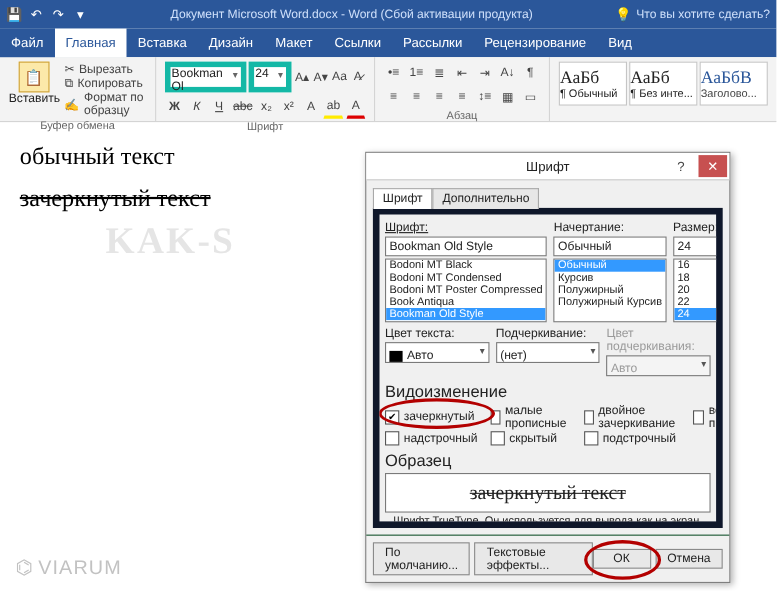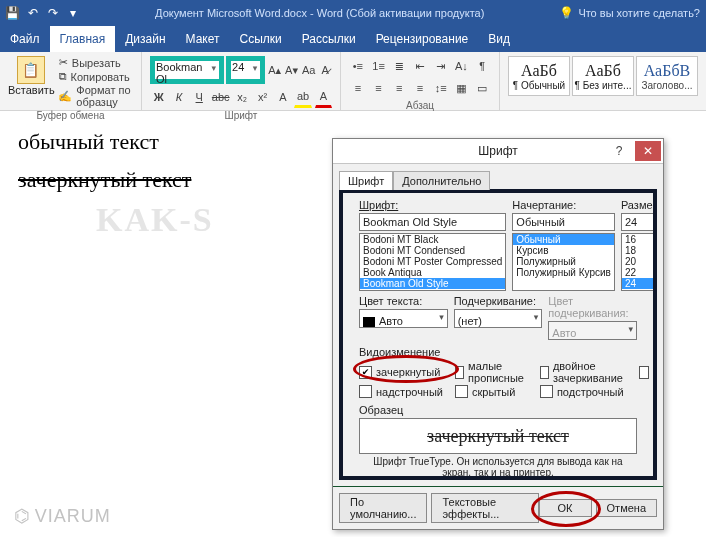--- a/index.html
+++ b/index.html
@@ -24,47 +24,47 @@
 .font-top{display:flex;gap:2px;align-items:center}
 .sel{border:5px solid #14b8a6;background:#fff;height:18px;font-size:11px;padding:0 14px 0 1px;position:relative}
 .sel::after{content:"▾";position:absolute;right:3px;top:2px;color:#666;font-size:9px}
 .fname{width:76px}
 .fsize{width:22px}
 .ico-btn{width:18px;height:18px;border:1px solid transparent;display:inline-flex;align-items:center;justify-content:center;font-size:11px;color:#444}
 .font-bot{display:flex;gap:3px;align-items:center;margin-top:2px}
 .b{font-weight:bold}.i{font-style:italic}.u{text-decoration:underline}.strike{text-decoration:line-through}
 .para-top{display:flex;gap:3px;align-items:center}
 .para-bot{display:flex;gap:3px;align-items:center;margin-top:2px}
-.style-box{border:1px solid #c5c5c5;background:#fff;width:60px;height:38px;display:flex;flex-direction:column;align-items:center;justify-content:center;font-size:10px;overflow:hidden}
+.style-box{border:1px solid #c5c5c5;background:#fff;width:60px;height:38px;display:flex;flex-direction:column;justify-content:center;font-size:10px;overflow:hidden}
 .style-sample{font-family:"Times New Roman",serif;font-size:16px}
 .styles-row{display:flex;gap:2px}
 .doc{padding:18px 18px;font-family:"Bookman Old Style","Times New Roman",serif;font-size:22px;color:#000;position:relative}
 .watermark{position:absolute;top:90px;left:96px;font-size:34px;color:#e5e5e5;font-weight:bold;letter-spacing:2px;font-family:"Segoe UI";pointer-events:none}
 .logo{position:absolute;left:14px;bottom:10px;color:#c2c2c2;font-size:18px;letter-spacing:1px;font-weight:500;display:flex;gap:4px;align-items:center}
 
 .dialog{position:absolute;left:332px;top:138px;width:330px;height:390px;background:#f0f0f0;border:1px solid #7f7f7f;box-shadow:2px 2px 6px rgba(0,0,0,.3);display:flex;flex-direction:column}
 .dlg-title{background:#fff;border-bottom:1px solid #c5c5c5;height:24px;display:flex;align-items:center;justify-content:center;position:relative;font-size:12px}
 .dlg-help{position:absolute;right:32px;top:2px;width:24px;height:20px;display:flex;align-items:center;justify-content:center;color:#444}
 .dlg-close{position:absolute;right:2px;top:2px;width:26px;height:20px;background:#c75050;color:#fff;display:flex;align-items:center;justify-content:center}
 .dlg-tabs{display:flex;padding:6px 6px 0 6px;gap:0}
 .dlg-tab{border:1px solid #a9a9a9;border-bottom:none;background:#fff;padding:3px 8px;font-size:11px;position:relative;top:1px}
 .dlg-tab.inactive{background:#e7e7e7}
-.dlg-body{flex:1;border:4px solid #0f172a;margin:0 6px 6px 6px;background:#f0f0f0;padding:6px 16px;overflow:hidden}
+.dlg-body{flex:1;border:6px solid #0f172a;margin:0 6px 6px 6px;background:#f0f0f0;padding:6px 5px;overflow:hidden}
 .lblrow{display:flex;gap:6px}
 .col{display:flex;flex-direction:column;gap:2px;font-size:11px}
 .col .u1{text-decoration:underline;text-underline-offset:1px}
 .inputbox{border:1px solid #7a7a7a;background:#fff;height:16px;font-size:11px;padding:0 3px;display:flex;align-items:center}
 .listbox{border:1px solid #7a7a7a;background:#fff;font-size:10px;height:56px;overflow:hidden}
 .listbox .item{padding:0 3px;line-height:11px;white-space:nowrap}
 .listbox .selitem{background:#3399ff;color:#fff}
 .row3{display:flex;gap:6px;margin-top:4px}
 .combo{border:1px solid #7a7a7a;background:#fff;height:17px;font-size:11px;padding:0 14px 0 3px;position:relative;display:flex;align-items:flex-end}
 .combo::after{content:"▾";position:absolute;right:3px;top:2px;font-size:9px;color:#555}
 .combo.disabled{color:#9a9a9a;background:#f4f4f4}
-.section-lbl{font-size:11px;margin-top:6px}
+.section-lbl{font-size:15px;margin-top:6px}
 .eff{display:grid;grid-template-columns:1fr 1fr 1fr 1fr;gap:1px 12px;margin-top:2px}
 .chk{display:flex;gap:4px;align-items:center;font-size:11px}
 .chk .box{width:11px;height:11px;border:1px solid #555;background:#fff;display:flex;align-items:center;justify-content:center;font-size:9px}
 .chk .box.on::before{content:"✔";color:#000}
 .circle-red{position:absolute;border:3px solid #b30000;border-radius:50%}
 .preview{border:1px solid #7a7a7a;background:#fff;height:34px;margin-top:2px;display:flex;align-items:center;justify-content:center;font-family:"Bookman Old Style","Times New Roman",serif;font-size:18px}
 .preview span{text-decoration:line-through}
 .hint{font-size:10px;text-align:center;margin-top:2px}
 .dlg-buttons{display:flex;justify-content:center;align-items:center;padding:6px;border-top:1px solid #14532d}
 .btn{border:1px solid #8a8a8a;background:#e8e8e8;padding:2px 10px;font-size:11px;cursor:pointer}
@@ -84,20 +84,21 @@
   <div class="titlebar-title">Документ Microsoft Word.docx - Word (Сбой активации продукта)</div>
   <div class="titlebar-right">
     <span class="bulb">💡</span>
     <span style="color:#cfe0fb">Что вы хотите сделать?</span>
   </div>
 </div>
 
 <div class="menu">
   <div class="menu-tab file">Файл</div>
   <div class="menu-tab active">Главная</div>
+  <div class="menu-tab">Вставка</div>
   <div class="menu-tab">Дизайн</div>
   <div class="menu-tab">Макет</div>
   <div class="menu-tab">Ссылки</div>
   <div class="menu-tab">Рассылки</div>
   <div class="menu-tab">Рецензирование</div>
   <div class="menu-tab">Вид</div>
 </div>
 
 <div class="ribbon">
   <div class="ribbon-group" style="width:150px">

